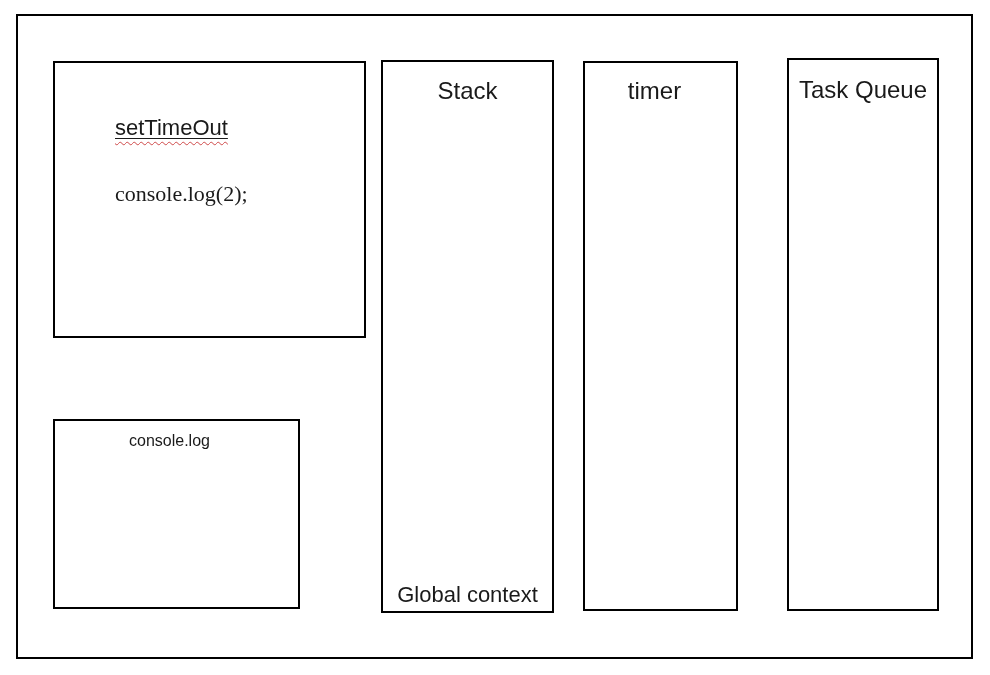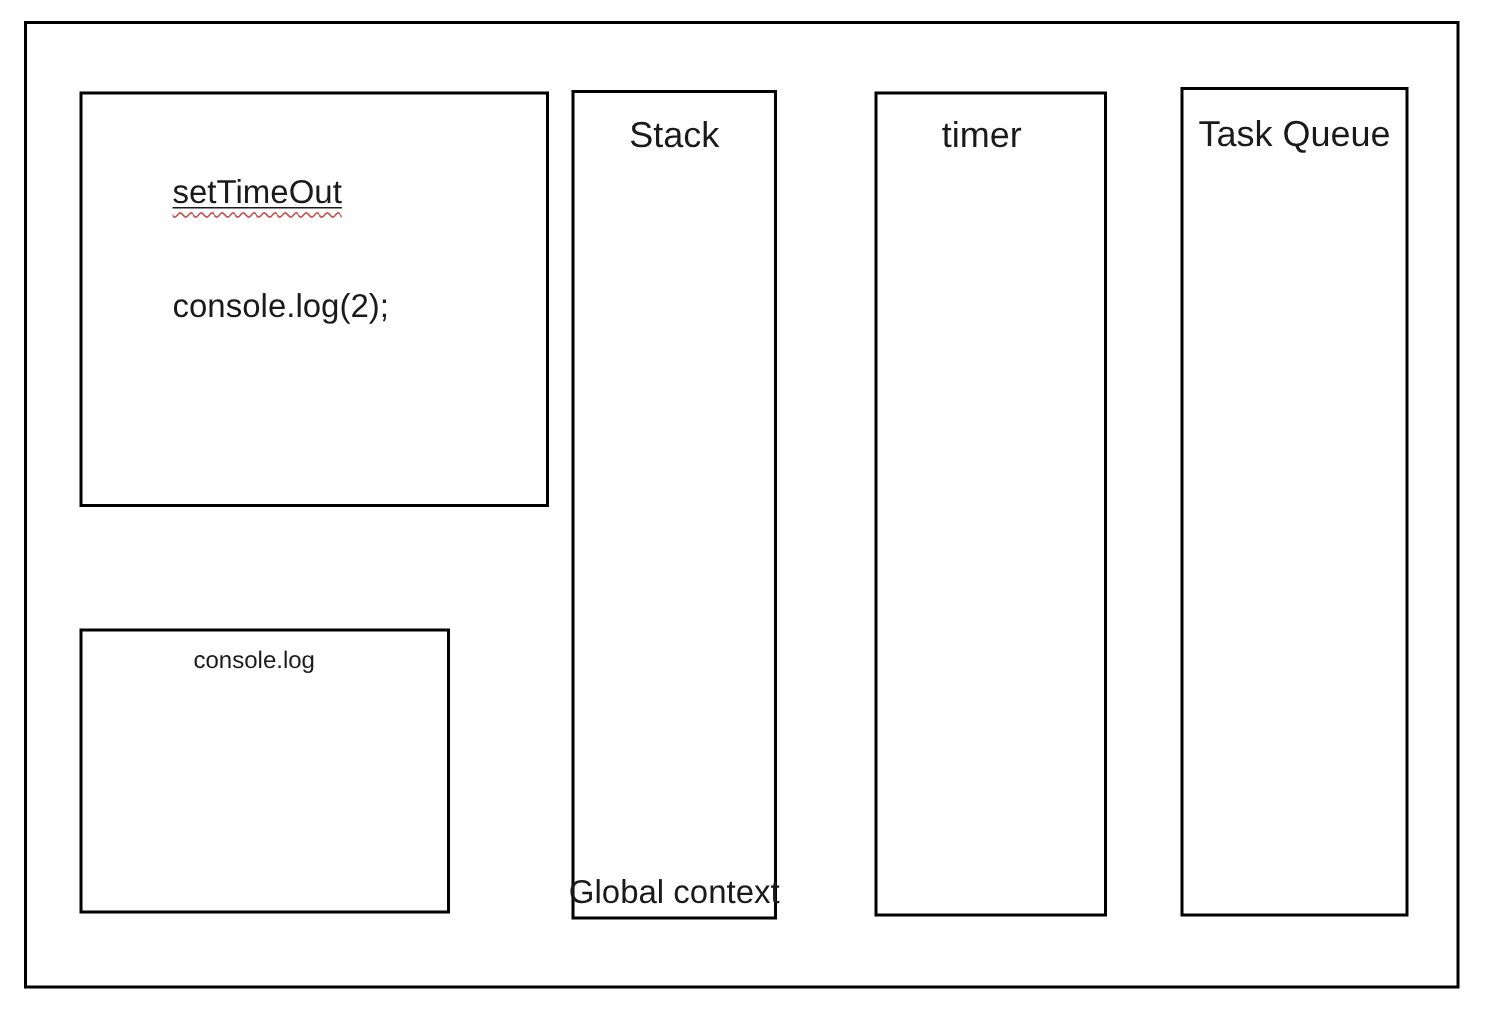--- a/index.html
+++ b/index.html
@@ -35,21 +35,21 @@
     background: var(--background);
   }
   
   .code-box {
     left: 53px; top: 61px;
     width: 313px; height: 277px;
     padding: 52px 0 0 60px;
     font-size: 22px;
     line-height: 26px;
   }
-  .code-line-2 { margin-top: 50px; }
+  .code-line-2 { margin-top: 40px; font-family: Liberation Serif, serif; }
   .misspelled {
     text-decoration: underline wavy var(--spellcheck-underline);
     text-decoration-thickness: 1px;
     text-underline-offset: 6px;
   }
   .misspelled .solid-ul {
     text-decoration: underline solid var(--text);
     text-decoration-thickness: 1px;
     text-underline-offset: 3px;
   }
@@ -65,21 +65,21 @@
   
   .column {
     display: flex;
     flex-direction: column;
     align-items: center;
     justify-content: space-between;
     text-align: center;
   }
   .stack-box {
     left: 381px; top: 60px;
-    width: 137px; height: 553px;
+    width: 173px; height: 553px;
     padding: 15px 0 3px 0;
   }
   .timer-box {
     left: 583px; top: 61px;
     width: 155px; height: 550px;
     padding: 14px 12px 3px 0;
   }
   .task-queue-box {
     left: 787px; top: 58px;
     width: 152px; height: 553px;

